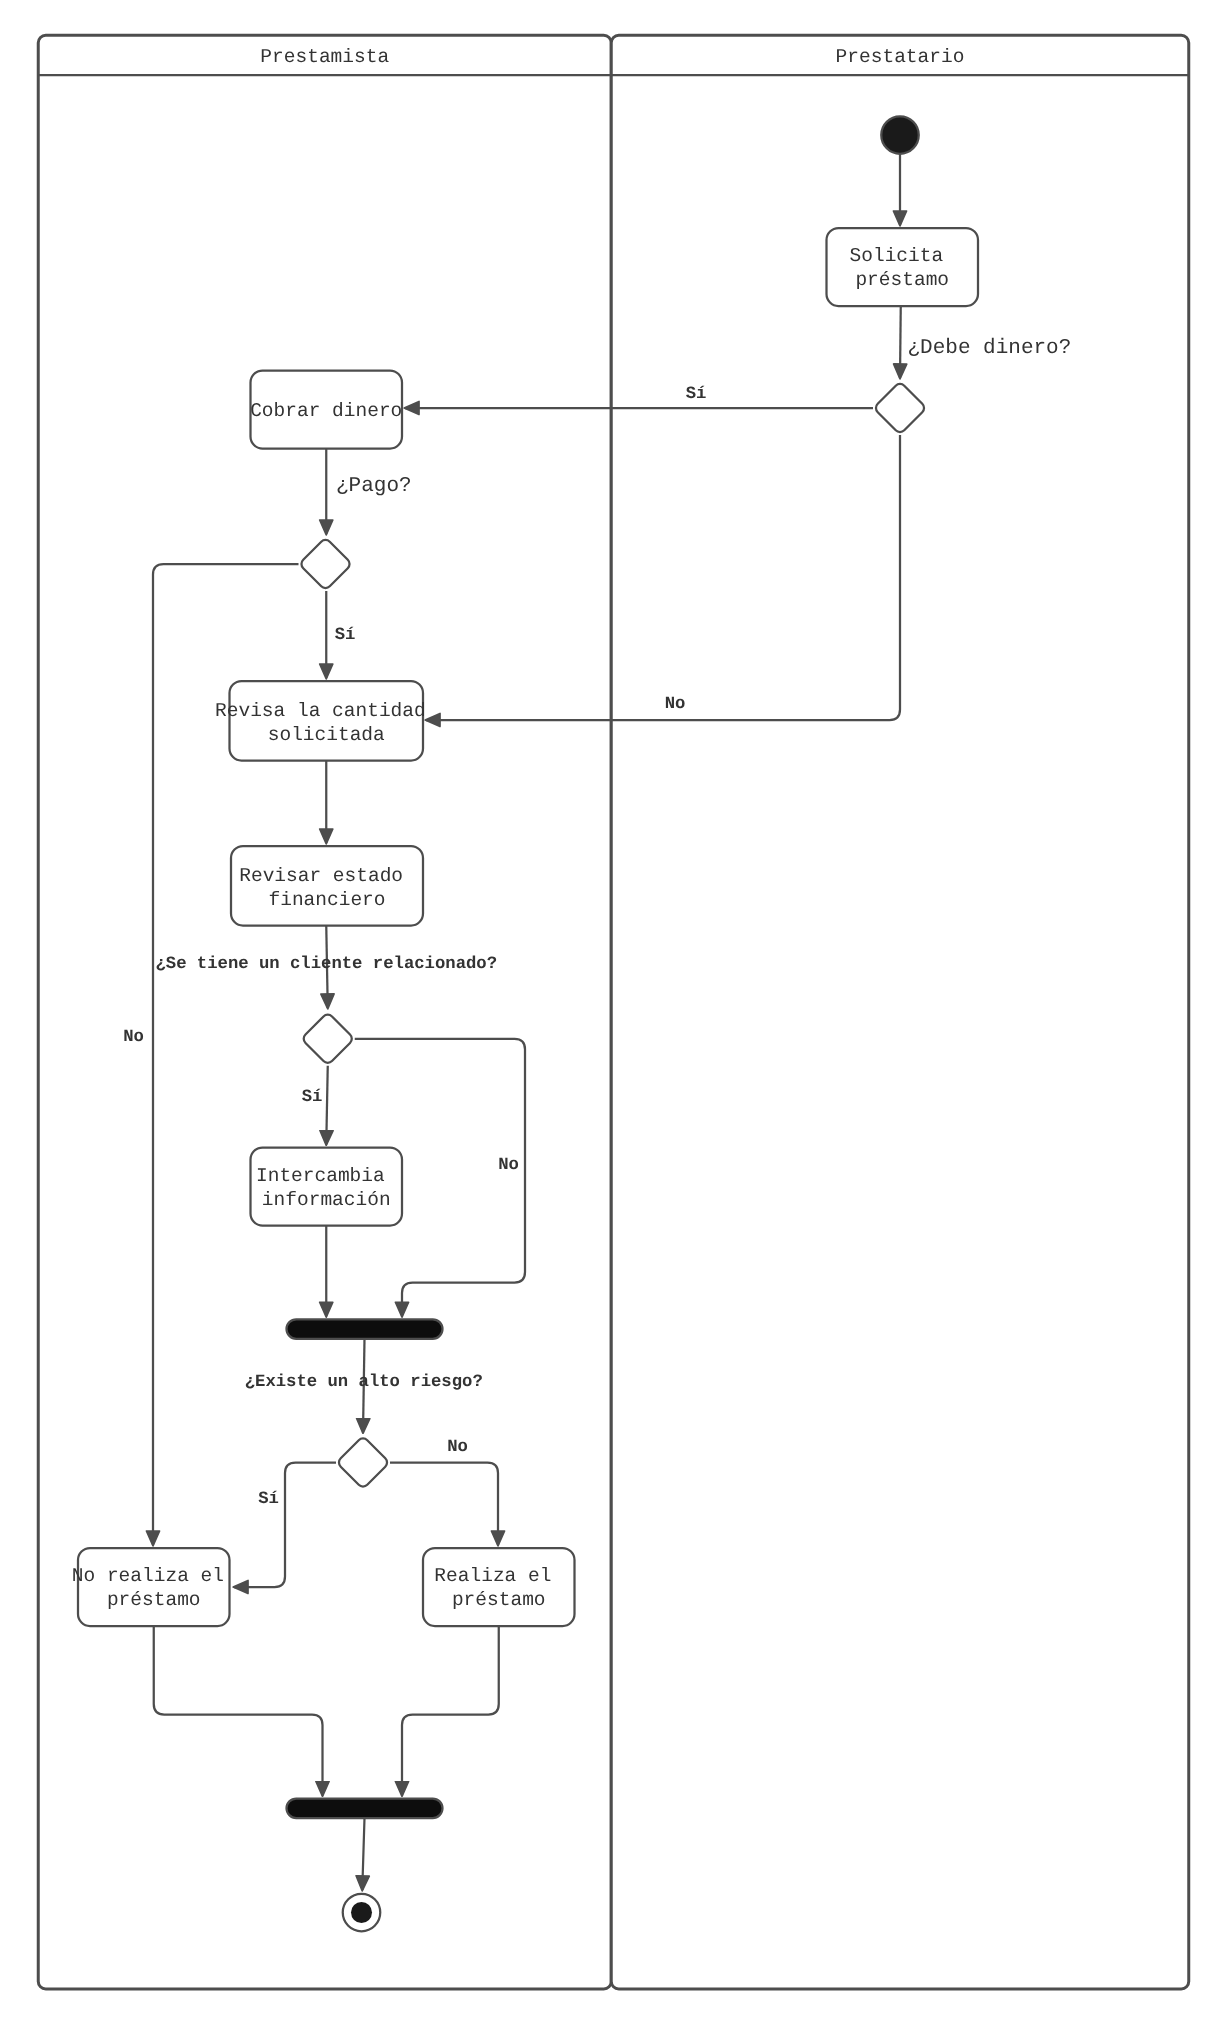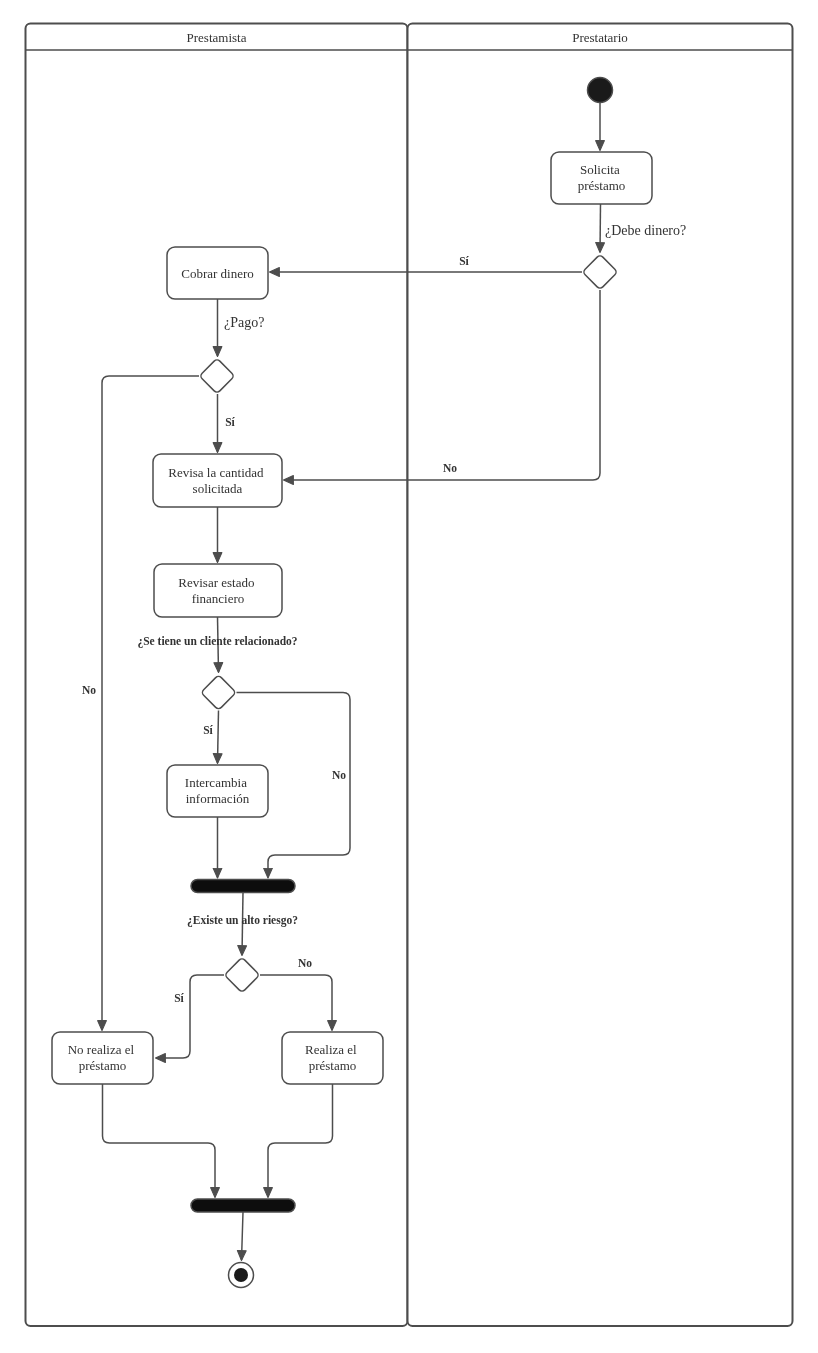--- a/index.html
+++ b/index.html
@@ -1,21 +1,21 @@
 <!DOCTYPE html>
 <html><head>
 <meta charset="utf-8">
 <style>
   html, body { margin: 0; padding: 0; background: #ffffff; }
   .stage {
     position: relative;
     width: 818px;
     height: 1353px;
     background: #ffffff;
-    font-family: Liberation Serif, serif;
+    font-family: Liberation Mono, monospace;
   }
   svg { display: block; }
   .lane-title   { font-size: 13px; fill: #333333; text-anchor: middle; }
   .node-label   { font-size: 13px; fill: #333333; text-anchor: middle; }
   .q-label      { font-size: 14px; fill: #333333; }
   .b-label      { font-size: 11.5px; font-weight: bold; fill: #333333; text-anchor: middle; }
   .shape        { fill: #ffffff; stroke: #4d4d4d; stroke-width: 1.5; }
   .bar          { fill: #0d0d0d; stroke: #4d4d4d; stroke-width: 1.5; }
   .edge         { fill: none; stroke: #4d4d4d; stroke-width: 1.5; stroke-linejoin: round; }
   .pool         { fill: #ffffff; stroke: #4d4d4d; stroke-width: 2; }

